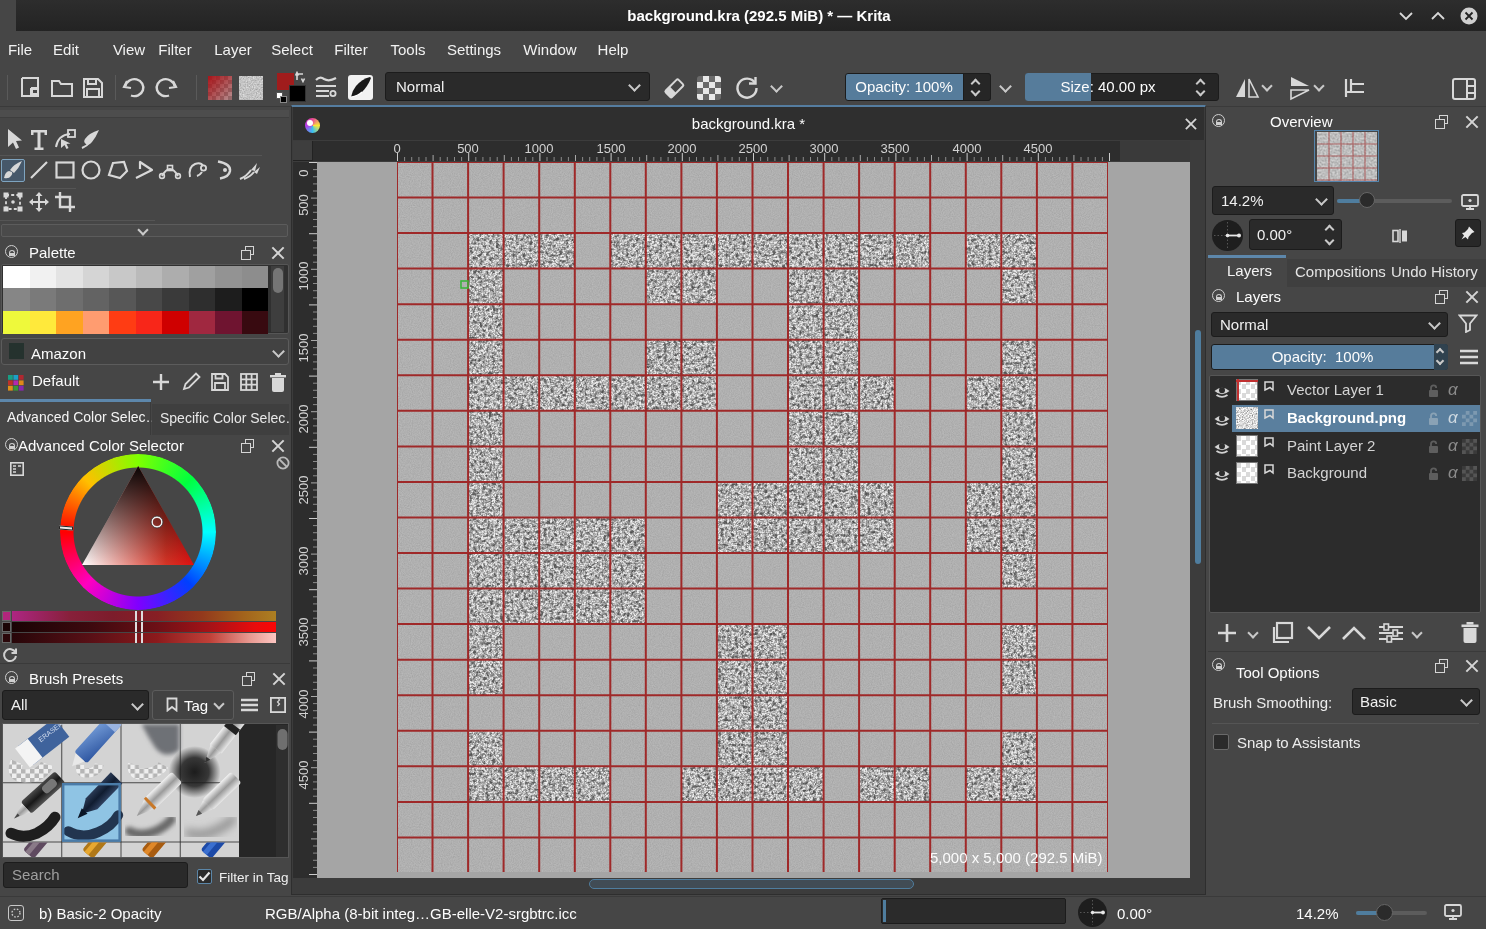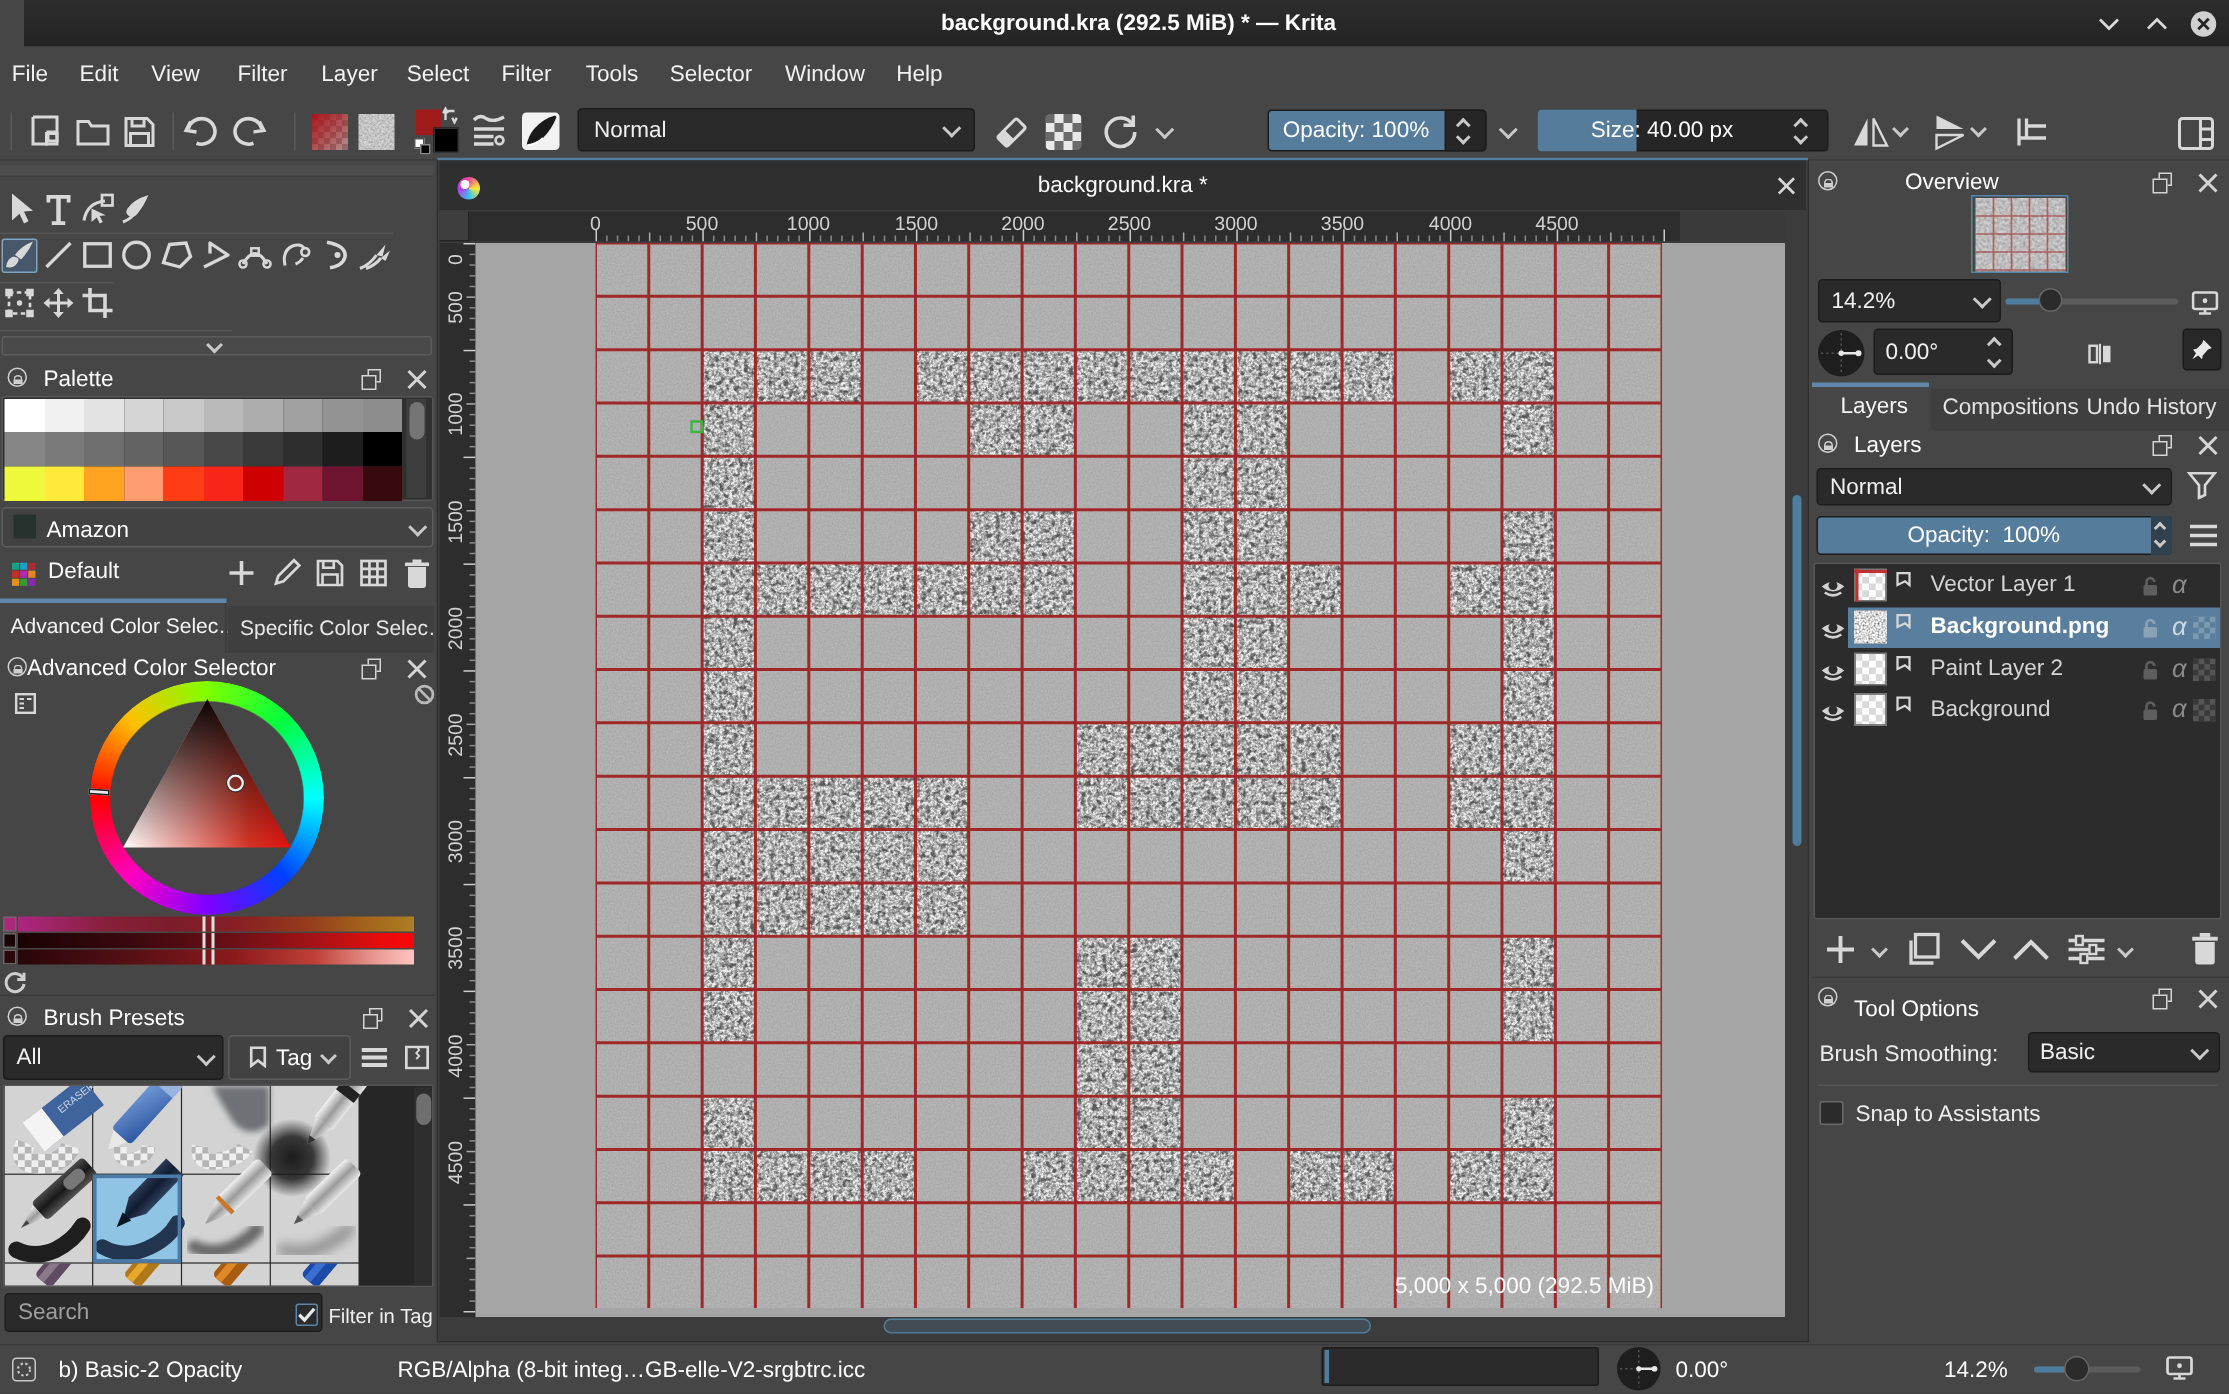--- a/index.html
+++ b/index.html
@@ -43,27 +43,27 @@
     <svg class="abs" style="left:1430px;top:8px" width="16" height="16" viewBox="0 0 16 16">
       <path d="M2 11 l6 -6 l6 6" stroke="#d8d8d8" stroke-width="1.8" fill="none"></path>
     </svg>
     <svg class="abs" style="left:1460px;top:7px" width="18" height="18" viewBox="0 0 18 18">
       <circle cx="9" cy="9" r="8.5" fill="#d0d0d0"></circle>
       <path d="M5.5 5.5 l7 7 M12.5 5.5 l-7 7" stroke="#222" stroke-width="1.8"></path>
     </svg>
     <div id="menubar" class="abs">
       <div class="menuitem" style="left:20px">File</div>
       <div class="menuitem" style="left:66px">Edit</div>
-      <div class="menuitem" style="left:117px">View</div>
+      <div class="menuitem" style="left:129px">View</div>
       <div class="menuitem" style="left:175px">Filter</div>
       <div class="menuitem" style="left:233px">Layer</div>
       <div class="menuitem" style="left:292px">Select</div>
       <div class="menuitem" style="left:351px">Filter</div>
       <div class="menuitem" style="left:408px">Tools</div>
-      <div class="menuitem" style="left:474px">Selector</div>
+      <div class="menuitem" style="left:474px">Settings</div>
       <div class="menuitem" style="left:550px">Window</div>
       <div class="menuitem" style="left:613px">Help</div>
     </div>
     <div id="toolbar" class="abs"></div>
     <div class="tsep" style="left:7px;top:75px"></div>
     <div class="tsep" style="left:115px;top:75px"></div>
     <div class="tsep" style="left:196px;top:75px"></div>
     <svg class="abs" style="left:18px;top:76px" width="24" height="24" viewBox="0 0 24 24">
       <path d="M4 2 h12 l4 0 v16 l-6 0 v-6 h6 M14 20 h-10 v-18" fill="none" stroke="#d8d8d8" stroke-width="2"></path>
       <path d="M13 13 h7 v7 h-7 z" fill="none" stroke="#d8d8d8" stroke-width="2"></path>
@@ -920,21 +920,21 @@
             <g transform="rotate(40 30 8)">
               <rect x="22" y="-30" width="14" height="44" rx="3" fill="#1c4aa8"></rect>
               <rect x="25" y="-30" width="5" height="44" fill="#3a6fd0"></rect>
             </g>
           </g>
         </g>
         <rect x="273" y="1" width="13" height="133" fill="#2e2e2e"></rect>
         <rect x="274.5" y="5" width="10" height="21" rx="5" fill="#6f6f6f"></rect>
       </svg>
     </div>
-    <div class="combo" style="left:3px;top:862px;width:212px;height:26px;line-height:24px;color:#9f9f9f;"><span style="margin-left:8px">Search</span></div>
+    <div class="combo" style="left:3px;top:862px;width:185px;height:26px;line-height:24px;color:#9f9f9f;"><span style="margin-left:8px">Search</span></div>
     <div class="abs" style="left:197px;top:869px;width:15px;height:15px;background:#2b2b2b;border:1.6px solid #5b86a8;border-radius:2px;"></div>
     <svg class="abs" style="left:198px;top:871px" width="13" height="11" viewBox="0 0 13 11">
       <path d="M1.5 5.5 L5 9 L11.5 1.5" stroke="#e8e8e8" stroke-width="2.2" fill="none"></path>
     </svg>
     <div class="abs" style="left:219px;top:870px;color:#f0f0f0;font-size:13.5px;">Filter in Tag</div>
     <div class="lockico" style="left:1212px;top:114px;"></div>
     <div class="abs dockhead" style="left:1236px;top:113px;margin-left:34px;">Overview</div>
     <div class="floatico" style="left:1439px;top:115px;"></div>
     <div class="xico" style="left:1465px;top:115px;"></div>
     <div class="abs" style="left:1314px;top:130px;width:65px;height:52px;border:1.4px solid #5585ad;"></div>

